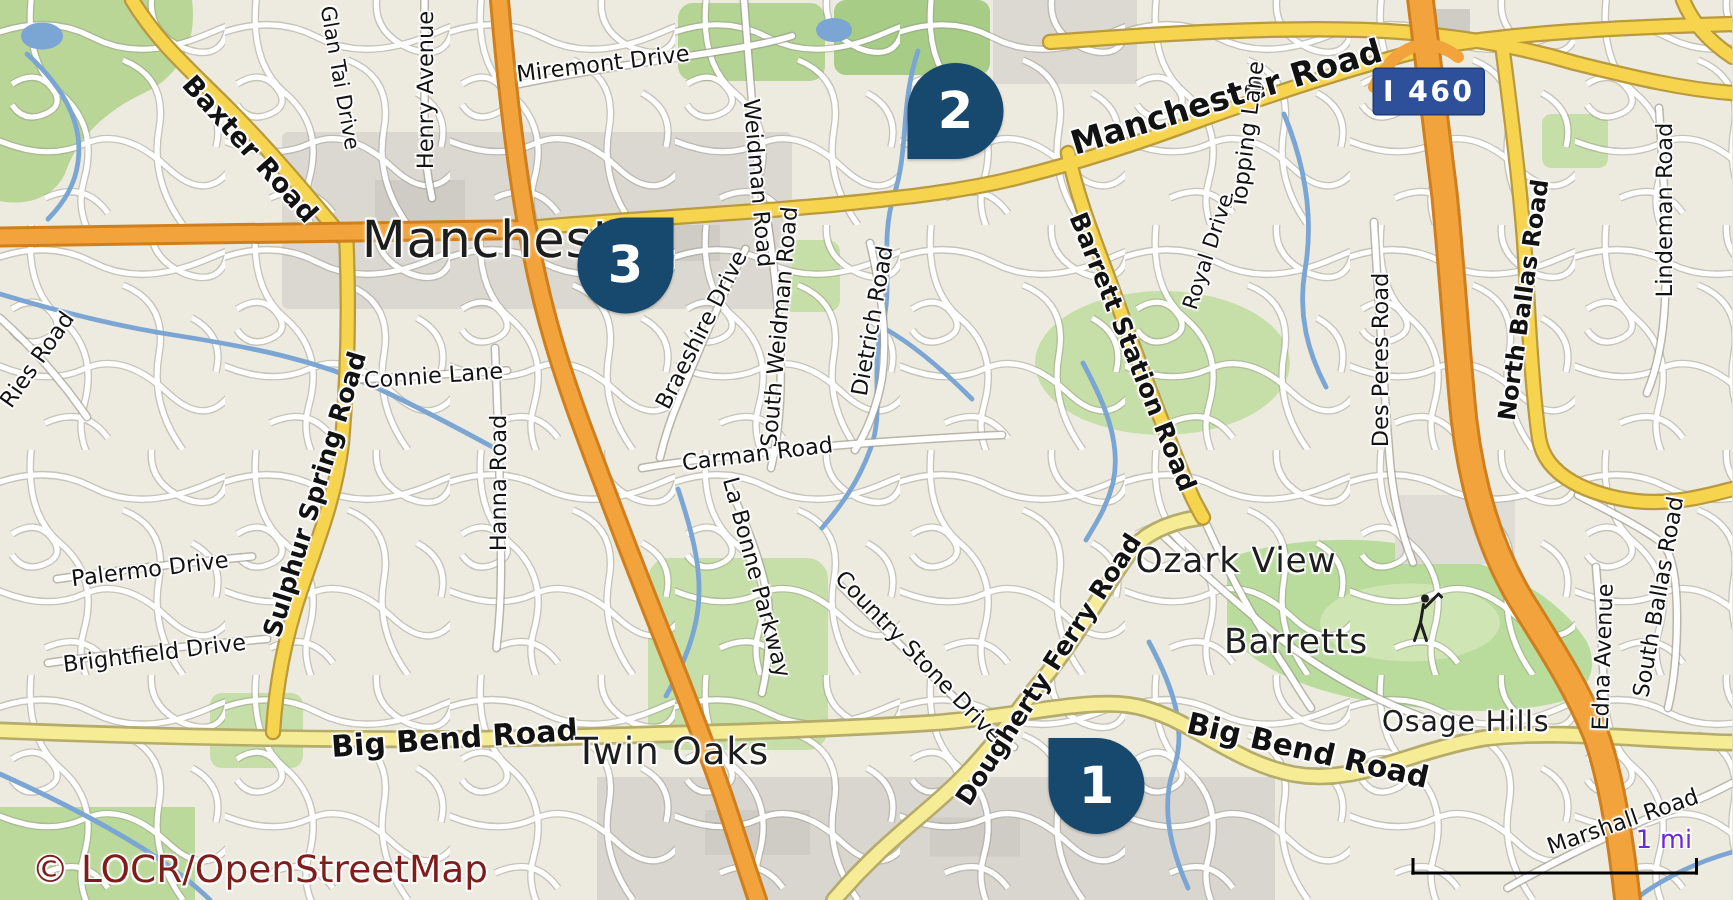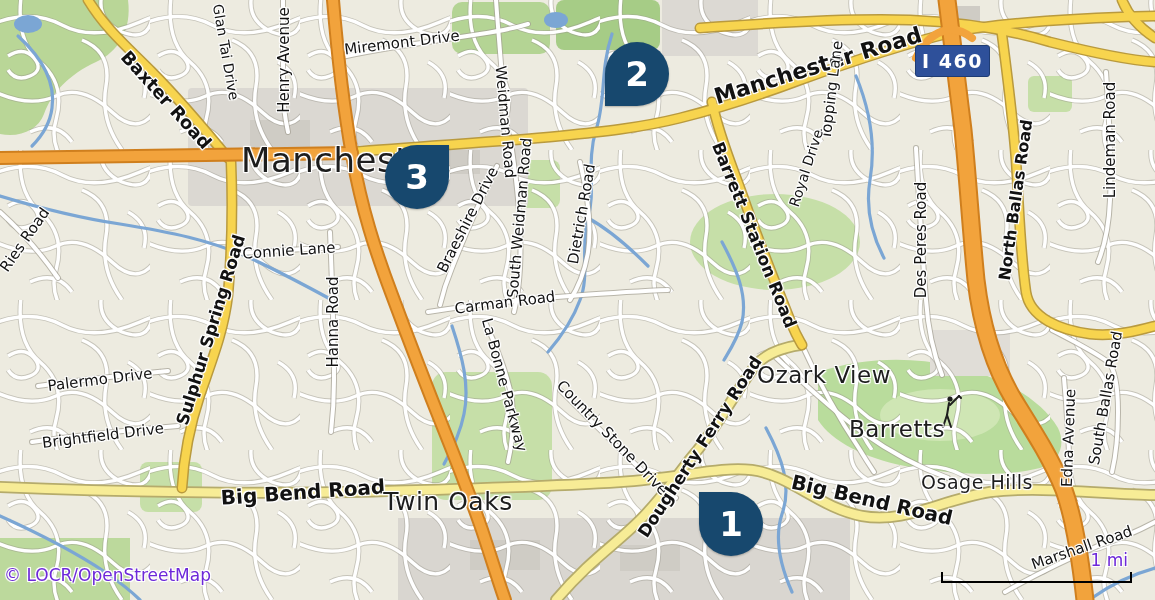--- a/index.html
+++ b/index.html
@@ -26,21 +26,21 @@
   .pin.tip-bl{border-radius:50% 50% 50% 0;}
   .pin.tip-tr{border-radius:50% 0 50% 50%;}
   .pin.tip-tl{border-radius:0 50% 50% 50%;}
   .shield{
     position:absolute;left:915px;top:45px;width:73px;height:30px;z-index:25;
     background:var(--shield,#2e509a);border:1px solid #1e3c74;border-radius:3px;
     display:flex;align-items:center;justify-content:center;
     color:#fff;font-weight:700;font-size:19px;letter-spacing:1.5px;
   }
   .attribution{
-    position:absolute;left:4px;top:565px;z-index:40;font-size:17px;color:#6d28d9;
+    position:absolute;left:21px;top:565px;z-index:40;font-size:25px;color:#7f1d1d;
     text-shadow:-1px -1px 0 #fff,1px -1px 0 #fff,-1px 1px 0 #fff,1px 1px 0 #fff,0 0 3px #fff;
   }
   .scalebar{position:absolute;left:941px;top:550px;width:191px;z-index:40;}
   .scale-label{
     text-align:right;font-size:17px;color:#6d28d9;padding-right:4px;margin-bottom:2px;
     text-shadow:-1px -1px 0 #fff,1px -1px 0 #fff,-1px 1px 0 #fff,1px 1px 0 #fff;
   }
   .scale-line{height:9px;border-left:2px solid #000;border-right:2px solid #000;border-bottom:2.5px solid #000;}
   .golfer{position:absolute;left:938px;top:394px;z-index:15;}
 </style>
@@ -247,21 +247,21 @@
       <div class="mlabel road" style="left: 100px; top: 380px; font-size: 15px; font-weight: 400; transform: translate(-50%, -50%) rotate(-7deg);">Palermo Drive</div>
       <div class="mlabel road" style="left: 103px; top: 436px; font-size: 15px; font-weight: 400; transform: translate(-50%, -50%) rotate(-7deg);">Brightfield Drive</div>
       <div class="mlabel road" style="left: 303px; top: 492px; font-size: 20px; font-weight: 700; transform: translate(-50%, -50%) rotate(-4deg);">Big Bend Road</div>
       <div class="mlabel road" style="left: 872px; top: 500px; font-size: 20px; font-weight: 700; transform: translate(-50%, -50%) rotate(13deg);">Big Bend Road</div>
       <div class="mlabel road" style="left: 1069px; top: 438px; font-size: 15px; font-weight: 400; transform: translate(-50%, -50%) rotate(-88deg);">Edna Avenue</div>
       <div class="mlabel road" style="left: 1106px; top: 398px; font-size: 15px; font-weight: 400; transform: translate(-50%, -50%) rotate(-80deg);">South Ballas Road</div>
       <div class="mlabel road" style="left: 1082px; top: 548px; font-size: 15px; font-weight: 400; transform: translate(-50%, -50%) rotate(-19deg);">Marshall Road</div>
       <div class="mlabel place" style="left: 343px; top: 160px; font-size: 34px; transform: translate(-50%, -50%) rotate(0deg);">Manchester</div>
       <div class="mlabel place" style="left: 448px; top: 501px; font-size: 25px; transform: translate(-50%, -50%) rotate(0deg);">Twin Oaks</div>
       <div class="mlabel place" style="left: 824px; top: 375px; font-size: 23px; transform: translate(-50%, -50%) rotate(0deg);">Ozark View</div>
-      <div class="mlabel place" style="left: 864px; top: 429px; font-size: 23px; transform: translate(-50%, -50%) rotate(0deg); margin-left: 33px;">Barretts</div>
+      <div class="mlabel place" style="left: 864px; top: 429px; font-size: 23px; transform: translate(-50%, -50%) rotate(0deg);">Barretts</div>
       <div class="mlabel place" style="left: 977px; top: 482px; font-size: 19px; transform: translate(-50%, -50%) rotate(0deg);">Osage Hills</div>
     </div>
 
   <div class="layer" id="markers-layer">
       <div class="pin tip-tl" style="left: 699px; top: 492px;">
         <span>1</span>
       </div>
       <div class="pin tip-bl" style="left: 605px; top: 42px;">
         <span>2</span>
       </div>

